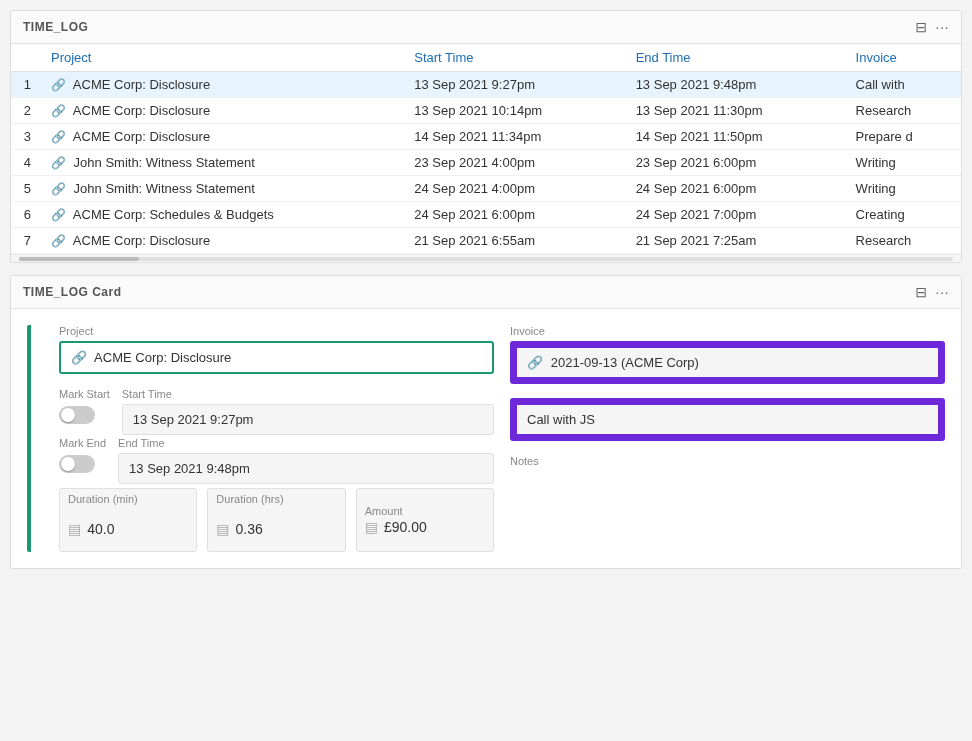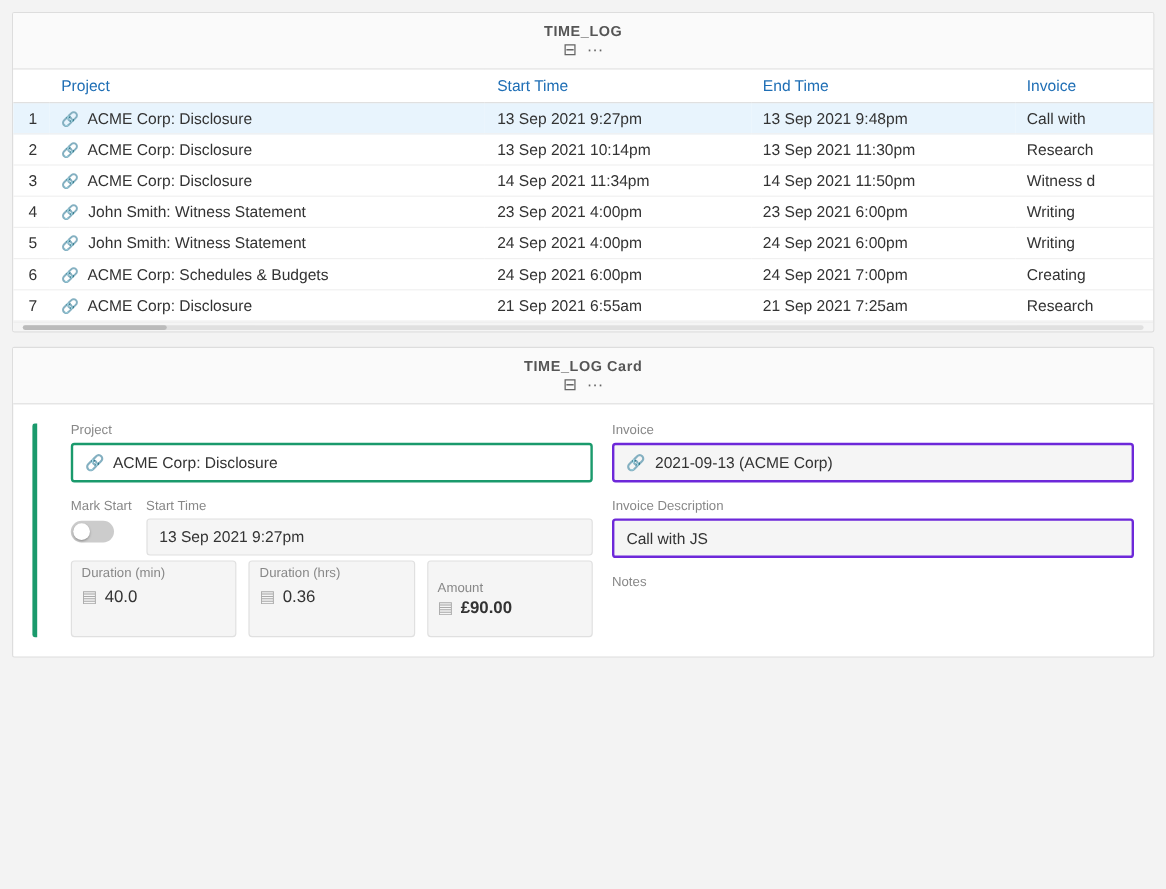--- a/index.html
+++ b/index.html
@@ -18,21 +18,20 @@
       border-radius: 2px;
     }
 
     .section-header {
       display: flex;
       align-items: center;
       justify-content: space-between;
       padding: 8px 12px;
       border-bottom: 1px solid #e0e0e0;
       background: #fafafa;
-      flex-direction: column;
     }
 
     .section-title {
       font-size: 12px;
       font-weight: 600;
       color: #555;
       letter-spacing: 0.5px;
     }
 
     .header-actions {
@@ -148,21 +147,21 @@
     }
 
     .field-label {
       font-size: 11px;
       color: #888;
       margin-bottom: 4px;
     }
 
     .field-value-box {
       background: #f5f5f5;
-      border: 2px solid #6d28d9;
+      border: 7px solid #6d28d9;
       border-radius: 3px;
       padding: 7px 10px;
       font-size: 13px;
       color: #333;
       min-height: 32px;
     }
 
     .field-value-box.highlighted {
       border: 2px solid #1a9a6c;
       background: #fff;
@@ -241,21 +240,21 @@
       flex: 1;
       background: #f5f5f5;
       border: 1px solid #e0e0e0;
       border-radius: 3px;
       padding: 4px 8px;
     }
 
     .duration-box-label {
       font-size: 11px;
       color: #888;
-      margin-bottom: 5px;
+      margin-bottom: 16px;
     }
 
     .duration-box-inner {
       display: flex;
       align-items: center;
       gap: 6px;
     }
 
     .duration-icon {
       color: #aaa;
@@ -289,21 +288,21 @@
     }
 
     .amount-icon {
       color: #aaa;
       font-size: 14px;
     }
 
     .amount-val {
       font-size: 14px;
       color: #333;
-      font-weight: 700;
+      font-weight: 400;
     }
 
     .notes-box {
       background: #f5f5f5;
       border: 1px solid #e0e0e0;
       border-radius: 3px;
       padding: 8px 10px;
       font-size: 13px;
       color: #888;
       min-height: 80px;
@@ -361,21 +360,21 @@
       <td class="invoice-col">Research</td>
     </tr>
           <tr>
       <td class="row-num">3</td>
       <td class="link-cell">
         <span class="link-icon">🔗</span>
         <span>ACME Corp: Disclosure</span>
       </td>
       <td>14 Sep 2021 11:34pm</td>
       <td>14 Sep 2021 11:50pm</td>
-      <td class="invoice-col">Witness d</td>
+      <td class="invoice-col">Prepare d</td>
     </tr>
           <tr>
       <td class="row-num">4</td>
       <td class="link-cell">
         <span class="link-icon">🔗</span>
         <span>John Smith: Witness Statement</span>
       </td>
       <td>23 Sep 2021 4:00pm</td>
       <td>23 Sep 2021 6:00pm</td>
       <td class="invoice-col">Writing</td>
@@ -446,20 +445,32 @@
             <div class="toggle-label">Mark Start</div>
             <div class="toggle-switch"></div>
           </div>
           <div style="flex:1;">
             <div class="time-label">Start Time</div>
             <div class="time-field-box">13 Sep 2021 9:27pm</div>
           </div>
         </div>
       </div>
 
+      <div class="toggle-row">
+        <div class="toggle-group">
+          <div class="toggle-label-box">
+            <div class="toggle-label">Mark End</div>
+            <div class="toggle-switch"></div>
+          </div>
+          <div style="flex:1;">
+            <div class="time-label">End Time</div>
+            <div class="time-field-box">13 Sep 2021 9:48pm</div>
+          </div>
+        </div>
+      </div>
 
       <div class="duration-row">
         <div class="duration-box">
           <div class="duration-box-label">Duration (min)</div>
           <div class="duration-box-inner">
             <span class="duration-icon">▤</span>
             <span class="duration-val">40.0</span>
           </div>
         </div>
         <div class="duration-box">
@@ -483,21 +494,20 @@
 
       <div class="field-group">
         <div class="field-label">Invoice</div>
         <div class="field-value-box">
           <span style="color:#888;margin-right:4px;">🔗</span>
           <span>2021-09-13 (ACME Corp)</span>
         </div>
       </div>
 
       <div class="field-group">
-        <div class="field-label">Invoice Description</div>
         <div class="field-value-box">
           <span>Call with JS</span>
         </div>
       </div>
 
       <div class="field-group">
         <div class="field-label">Notes</div>
       </div>
     </div>
   </div>

